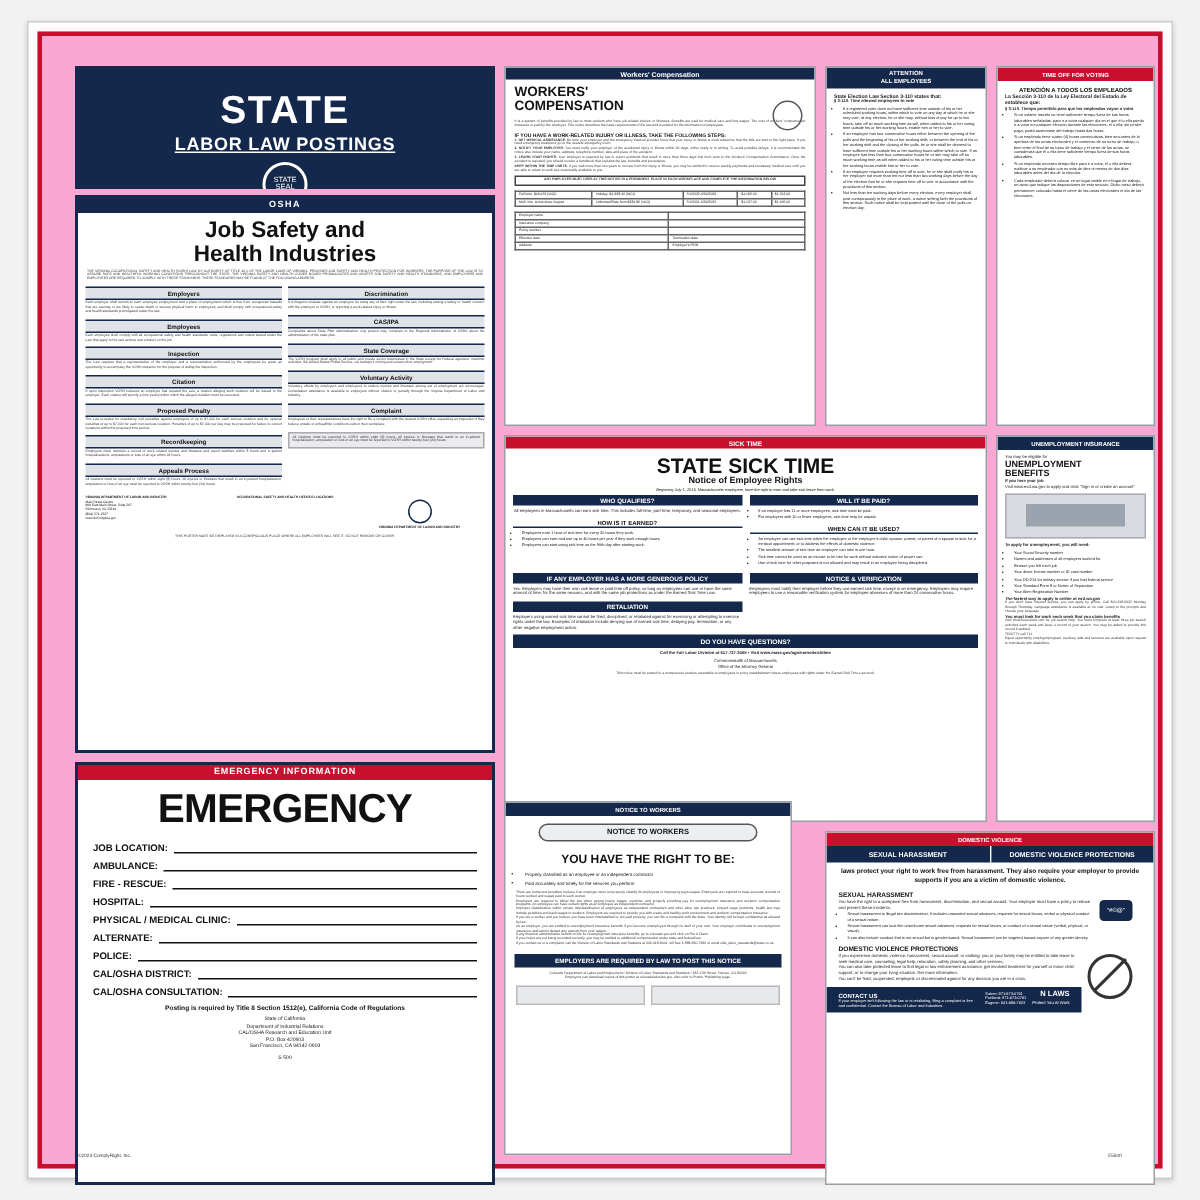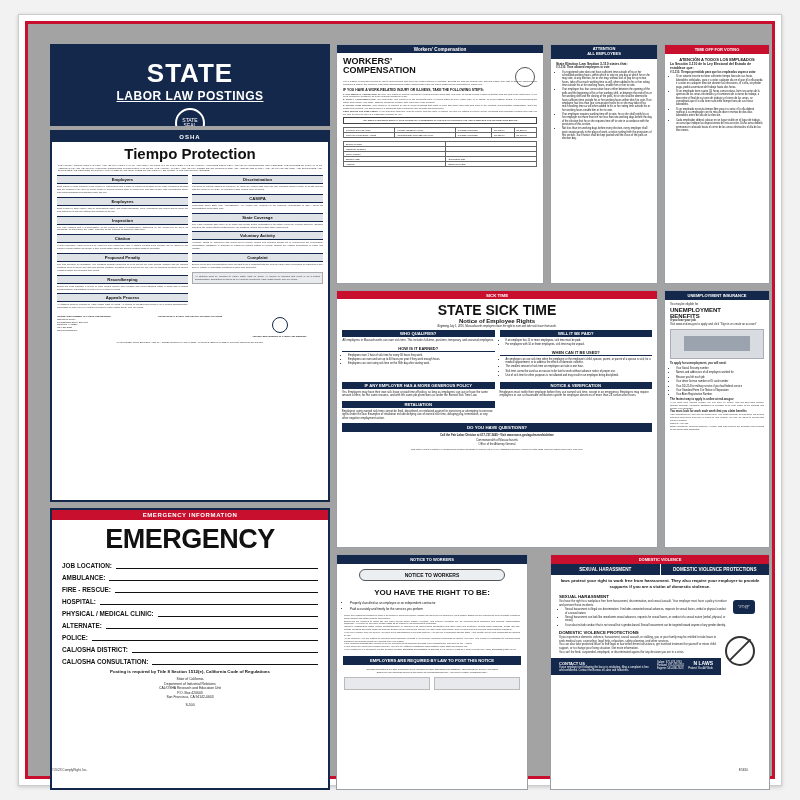--- a/index.html
+++ b/index.html
@@ -14,21 +14,21 @@
     position:absolute;
     left:18px;top:14px;
     width:764px;height:772px;
     background:#ffffff;
     border:1px solid #cccccc;
     box-shadow:0 1px 4px rgba(0,0,0,.18);
     box-sizing:border-box;
   }
   .inner{
     position:absolute;inset:6px;
-    background:#a3a3a3;
+    background:#f9a8d4;
     border:3px solid #c8102e;
     box-sizing:border-box;
   }
   
   .panel{position:absolute;box-sizing:border-box;background:#fff;border:1px solid #9aa0a6;overflow:hidden;}
   .tiny{font-size:2.3px;line-height:1.25;color:#333;text-align:justify;}
   .tiny2{font-size:2.8px;line-height:1.3;color:#222;}
   .mini{font-size:3.4px;line-height:1.3;color:#222;}
   .smallcap{font-size:4px;font-weight:bold;}
   .ctr{text-align:center;}
@@ -100,21 +100,21 @@
   .qbox{background:#14284b;color:#fff;font-size:4.4px;font-weight:bold;text-align:center;padding:2px 0;margin:2px 5px;}
 
   
   #ui{left:636px;top:266px;width:106px;height:258px;}
   #ui .uibar{background:#14284b;color:#fff;text-align:center;font-size:4px;font-weight:bold;padding:2px 1px;}
   #ui .body{padding:3px 5px;}
   #ui .laptop{height:28px;background:#d8dbe0;border:1px solid #aab;margin:3px 0;position:relative;}
   #ui .laptop:after{content:"";position:absolute;left:14%;top:18%;width:72%;height:55%;background:#9aa3ae;}
 
   
-  #ntw{left:308px;top:530px;width:192px;height:236px;}
+  #ntw{left:308px;top:510px;width:192px;height:236px;}
   #ntw .nbar{background:#14284b;color:#fff;text-align:center;font-size:4px;font-weight:bold;padding:2px 0;}
   #ntw .badge{border:1px solid #555;border-radius:10px;font-size:5px;font-weight:bold;text-align:center;margin:5px 22px;padding:2px 0;background:#eceff2;}
   #ntw .ntitle{font-size:8px;font-weight:bold;text-align:center;padding:2px 4px;}
   #ntw .body{padding:2px 7px;}
   #ntw li{margin-bottom:2px;}
   #ntw .nfoot{background:#14284b;color:#fff;font-size:4.2px;font-weight:bold;text-align:center;padding:2px 0;margin:3px 6px;}
   #ntw .logorow{display:flex;gap:4px;padding:3px 7px;align-items:center;}
   #ntw .logobox{flex:1;height:11px;background:#e7e9ec;border:1px solid #bbb;}
 
   
@@ -149,21 +149,22 @@
   <div class="panel" id="state-header">
 
     <div class="t1">STATE</div>
     <div class="t2">LABOR LAW POSTINGS</div>
     <div class="seal">STATE SEAL</div>
   </div>
 
   <div class="panel" id="osha-panel">
     <div class="osha-bar">OSHA</div>
     <div class="jobtitle">
-      <div>Tiempo Protection</div>
+      <div>Job Safety and</div>
+      <div>Health Industries</div>
     </div>
     <div class="lede tiny">THE VIRGINIA OCCUPATIONAL SAFETY AND HEALTH (VOSH) LAW, BY AUTHORITY OF TITLE 40.1 OF THE LABOR LAWS OF VIRGINIA, PROVIDES JOB SAFETY AND HEALTH PROTECTION FOR WORKERS. THE PURPOSE OF THE LAW IS TO ASSURE SAFE AND HEALTHFUL WORKING CONDITIONS THROUGHOUT THE STATE. THE VIRGINIA SAFETY AND HEALTH CODES BOARD PROMULGATES AND ADOPTS JOB SAFETY AND HEALTH STANDARDS, AND EMPLOYERS AND EMPLOYEES ARE REQUIRED TO COMPLY WITH THESE STANDARDS. THESE STANDARDS MAY BE FOUND AT THE FOLLOWING ADDRESS.</div>
     <div class="osha-cols">
       <div class="osha-col">
         <div class="osha-sec">
           <h4>Employers</h4>
           <div class="tiny">Each employer shall furnish to each employee employment and a place of employment which is free from recognized hazards that are causing or are likely to cause death or serious physical harm to employees, and shall comply with occupational safety and health standards promulgated under the law.</div>
         </div>
         <div class="osha-sec">
           <h4>Employees</h4>

